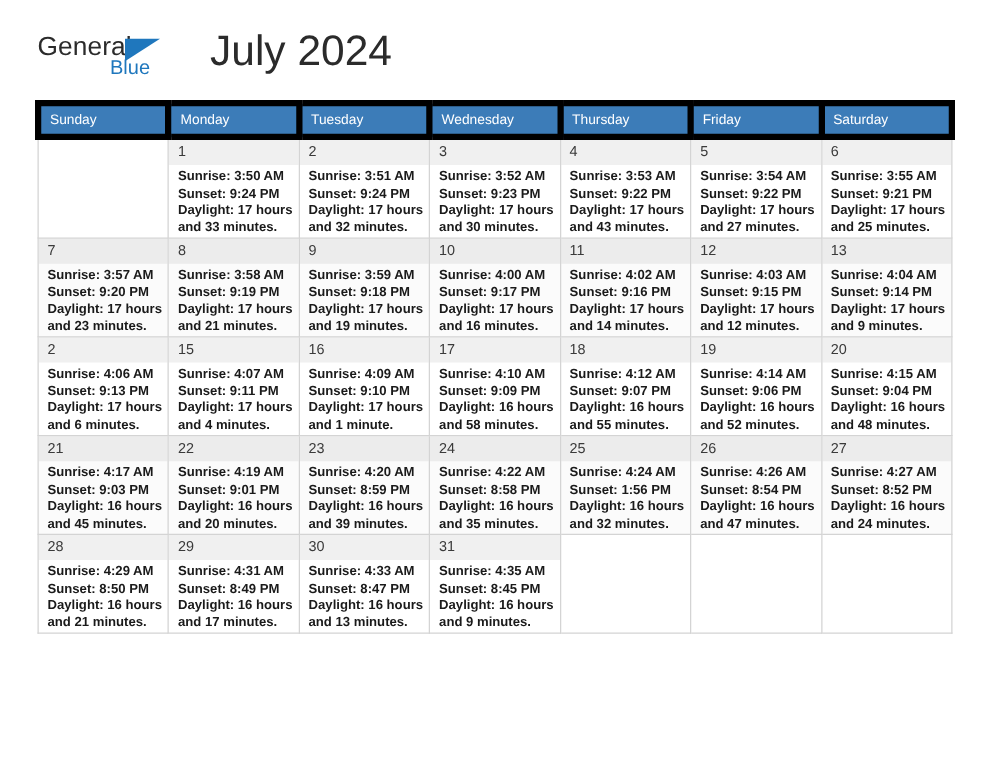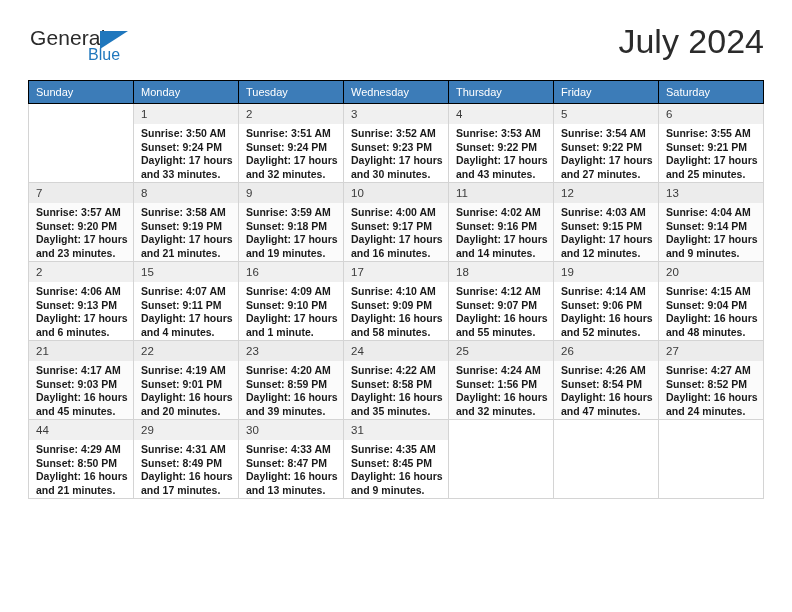--- a/index.html
+++ b/index.html
@@ -19,21 +19,20 @@
     width: 792px;
     height: 612px;
     box-sizing: border-box;
     padding: 0 28px;
   }
 
   
   .header {
     display: flex;
     align-items: flex-start;
-    justify-content: space-between;
     height: 74px;
     padding-top: 26px;
     box-sizing: border-box;
   }
   .logo {
     position: relative;
     width: 140px;
     height: 46px;
   }
   .logo-general {
@@ -87,21 +86,21 @@
     table-layout: fixed;
     margin-top: 6px;
   }
   .calendar th {
     background: #3c7cb8;
     color: #ffffff;
     font-weight: normal;
     font-size: 11px;
     text-align: left;
     padding: 5px 0 5px 7px;
-    border: 1px solid #000000;
+    border: 5px solid #000000;
     height: 12px;
     margin-top: 37px;
   }
   .calendar td {
     border: 1px solid #d4d4d4;
     vertical-align: top;
     padding: 0;
     height: 78px;
     background: #ffffff;
   }
@@ -412,21 +411,21 @@
             <div class="lines">
               <div>Sunrise: 4:27 AM</div>
               <div>Sunset: 8:52 PM</div>
               <div>Daylight: 16 hours</div>
               <div>and 24 minutes.</div>
             </div>
           </td>
         </tr>
         <tr>
           <td class="">
-            <span class="daynum">44</span>
+            <span class="daynum">28</span>
             <div class="lines">
               <div>Sunrise: 4:29 AM</div>
               <div>Sunset: 8:50 PM</div>
               <div>Daylight: 16 hours</div>
               <div>and 21 minutes.</div>
             </div>
           </td>
           <td class="">
             <span class="daynum">29</span>
             <div class="lines">

